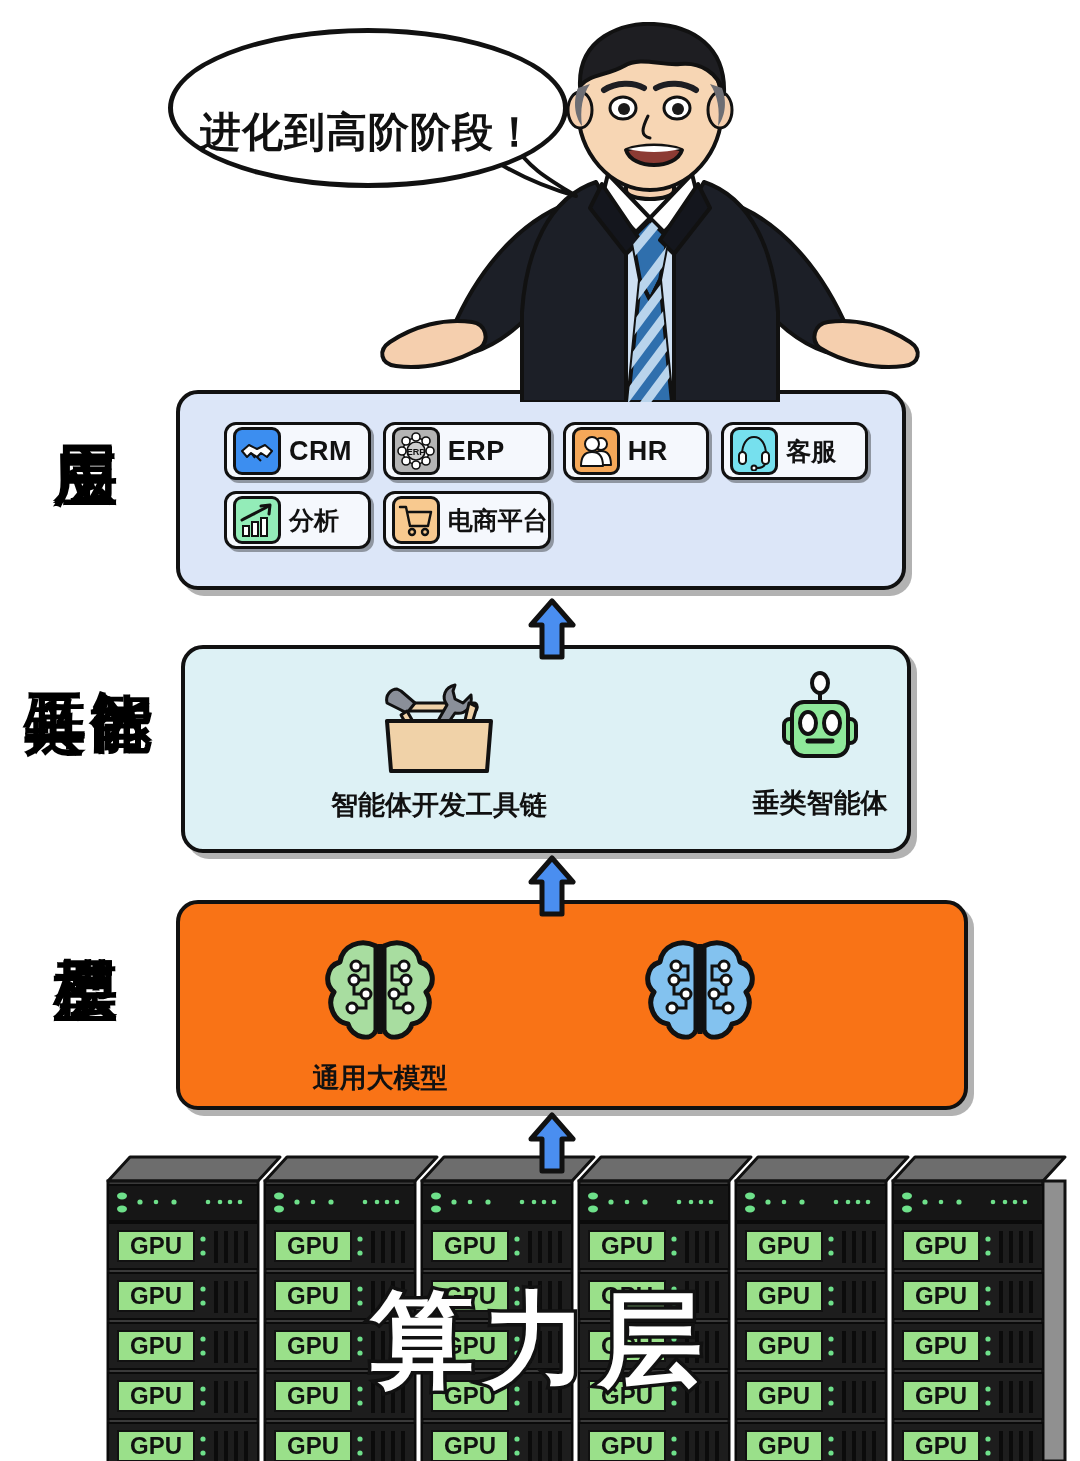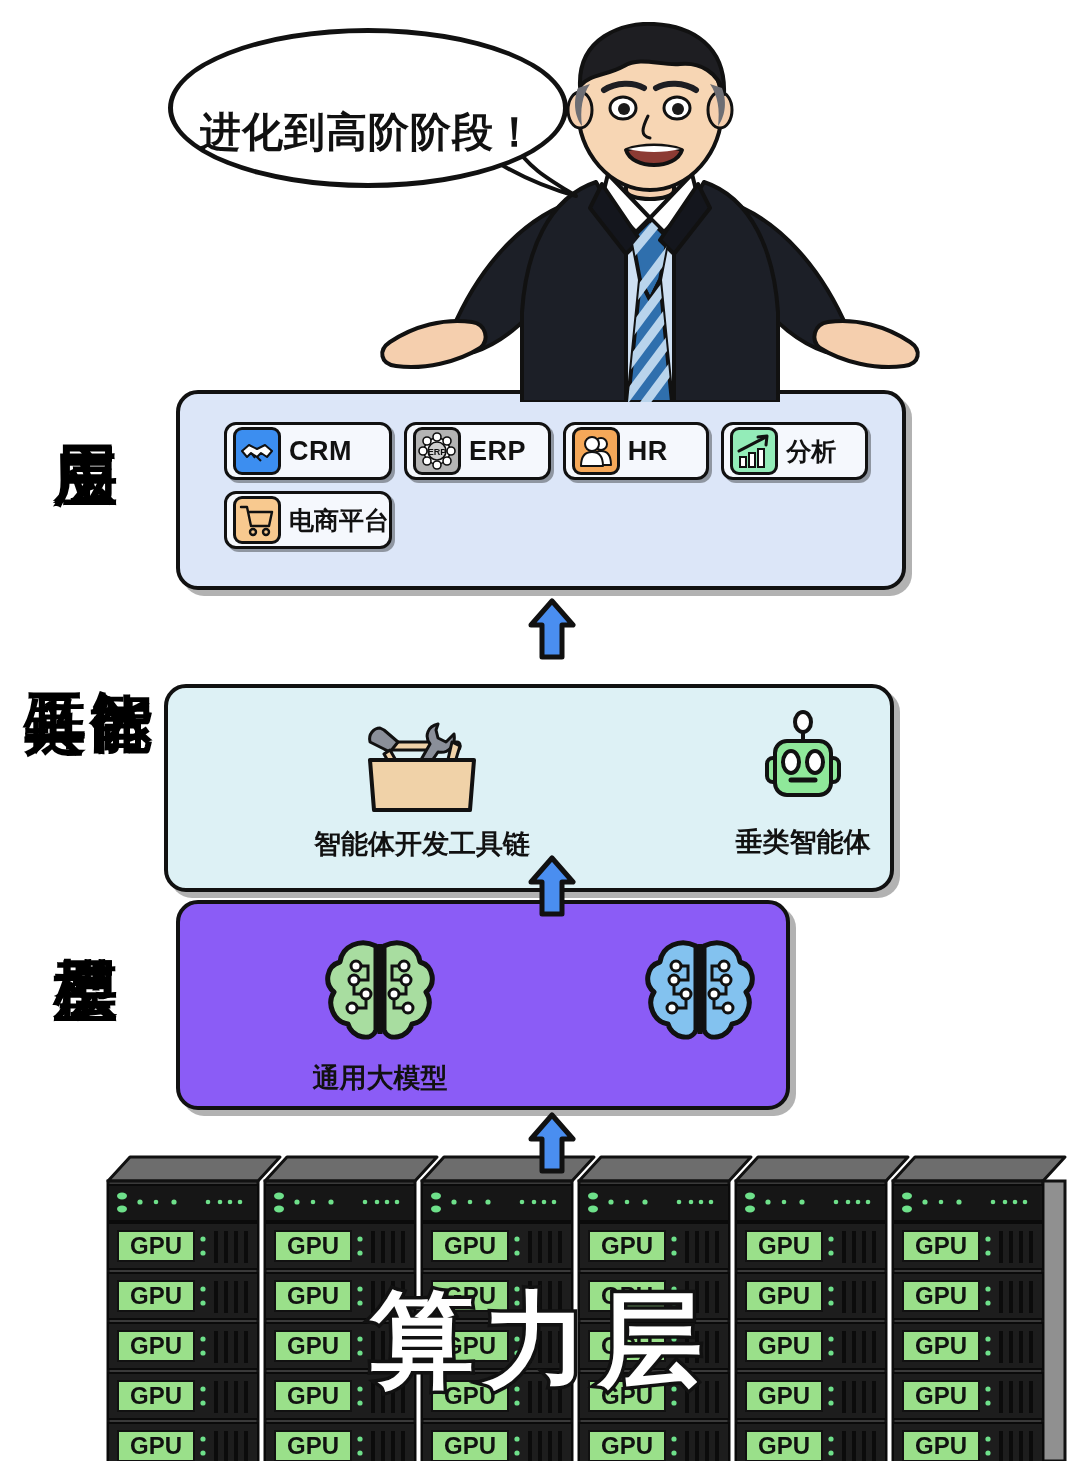--- a/index.html
+++ b/index.html
@@ -82,27 +82,26 @@
     border: 4px solid #111;
     border-radius: 22px;
     box-shadow: 6px 6px 0 rgba(0,0,0,0.30);
     box-sizing: border-box;
   }
   #layer-application {
     left: 176px; top: 390px; width: 730px; height: 200px;
     background: #dce6f8;
   }
   #layer-agent {
-    left: 164px; top: 645px; width: 730px; height: 208px;
+    left: 181px; top: 645px; width: 730px; height: 208px;
     background: #ddf1f5;
-    margin-top: 39px;
   }
   #layer-model {
-    left: 176px; top: 900px; width: 614px; height: 210px;
-    background: #8b5cf6;
+    left: 176px; top: 900px; width: 792px; height: 210px;
+    background: #f97316;
   }
 
   
   #app-grid {
     position: absolute;
     left: 44px; top: 28px;
     width: 644px;
     display: grid;
     grid-template-columns: repeat(4, 1fr);
     grid-gap: 11px 12px;
@@ -343,20 +342,34 @@
               <path d="M25,20 C32,20 35,26 35,34 L15,34 C15,26 18,20 25,20 Z"></path>
               <circle cx="16" cy="13" r="7"></circle>
               <path d="M16,21 C24,21 27,27 27,35 L5,35 C5,27 8,21 16,21 Z"></path>
             </g>
           </svg>
         </span>
         <span class="app-label latin">HR</span>
       </div>
 
 
+      <div class="app-card">
+        <span class="app-icon" style="background:#76e0ee">
+          <svg viewBox="0 0 40 40" width="40" height="40">
+            <g stroke="#111" stroke-width="2" fill="#fff">
+              <path d="M8,24 C8,13 13,6 20,6 C27,6 32,13 32,24" fill="none"></path>
+              <rect x="5" y="21" width="7" height="12" rx="3.5"></rect>
+              <rect x="28" y="21" width="7" height="12" rx="3.5"></rect>
+              <path d="M31,32 C31,36 27,37 22,37" fill="none"></path>
+              <circle cx="20" cy="37" r="2.5"></circle>
+            </g>
+          </svg>
+        </span>
+        <span class="app-label">客服</span>
+      </div>
 
 
       <div class="app-card">
         <span class="app-icon" style="background:#93ecb8">
           <svg viewBox="0 0 40 40" width="40" height="40">
             <g stroke="#111" stroke-width="2" fill="#fff">
               <rect x="6" y="26" width="6" height="10"></rect>
               <rect x="15" y="22" width="6" height="14"></rect>
               <rect x="24" y="18" width="6" height="18"></rect>
             </g>

